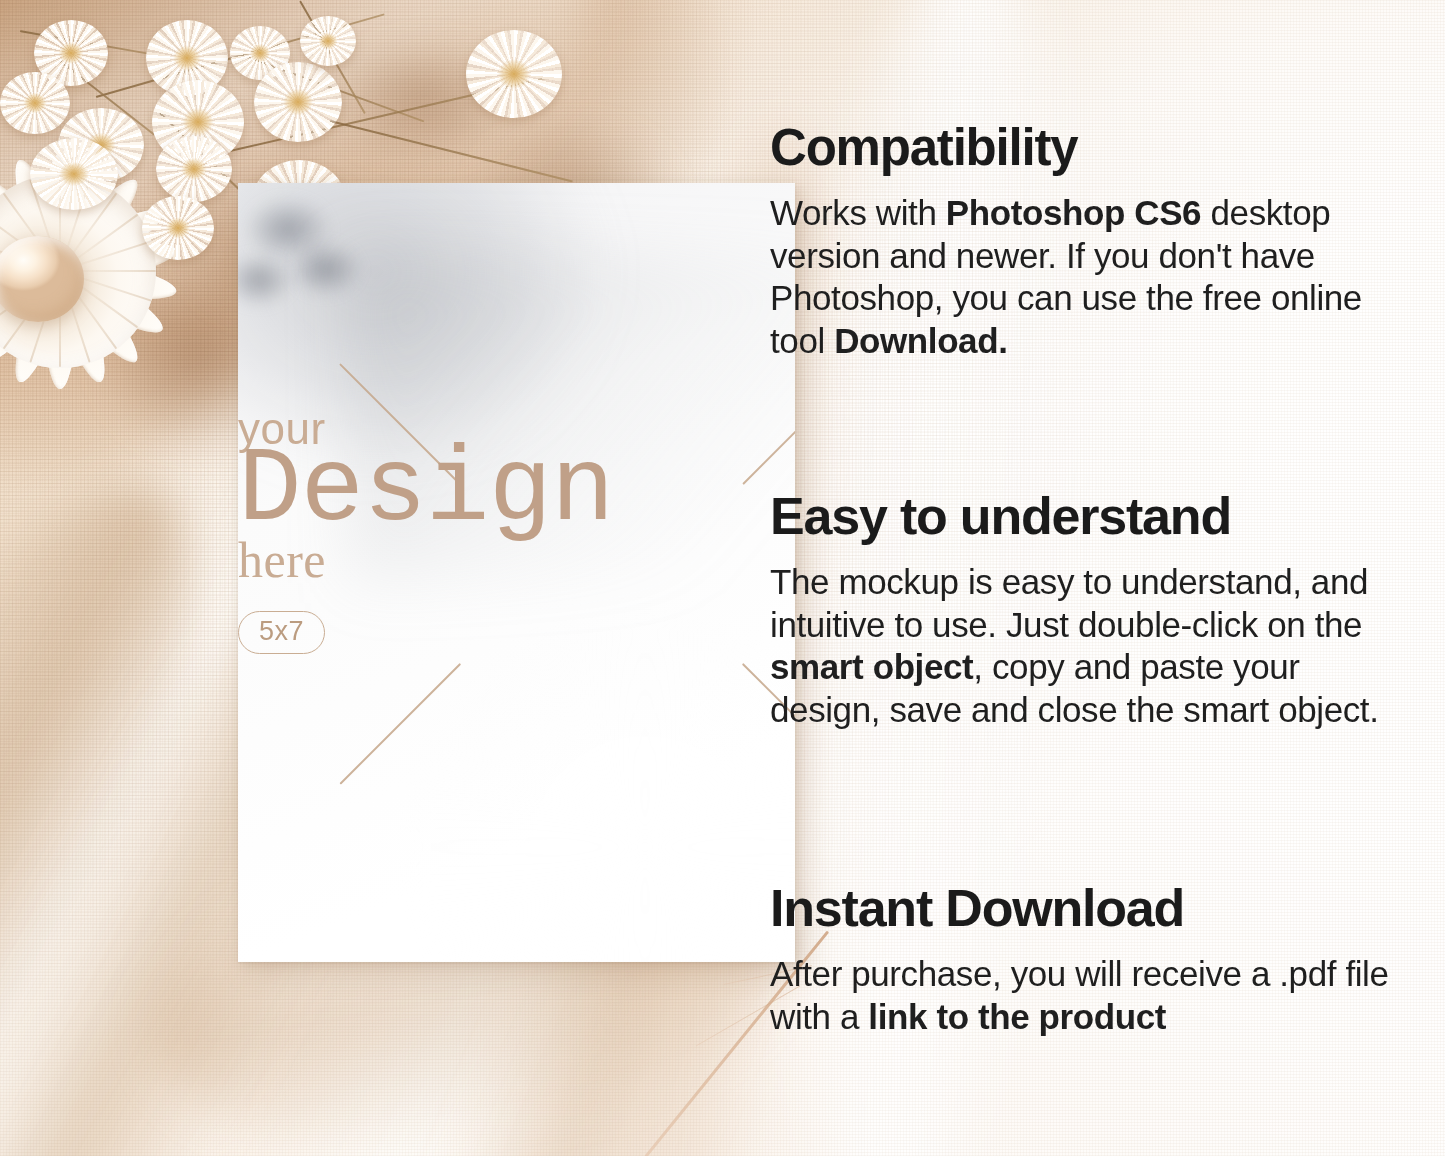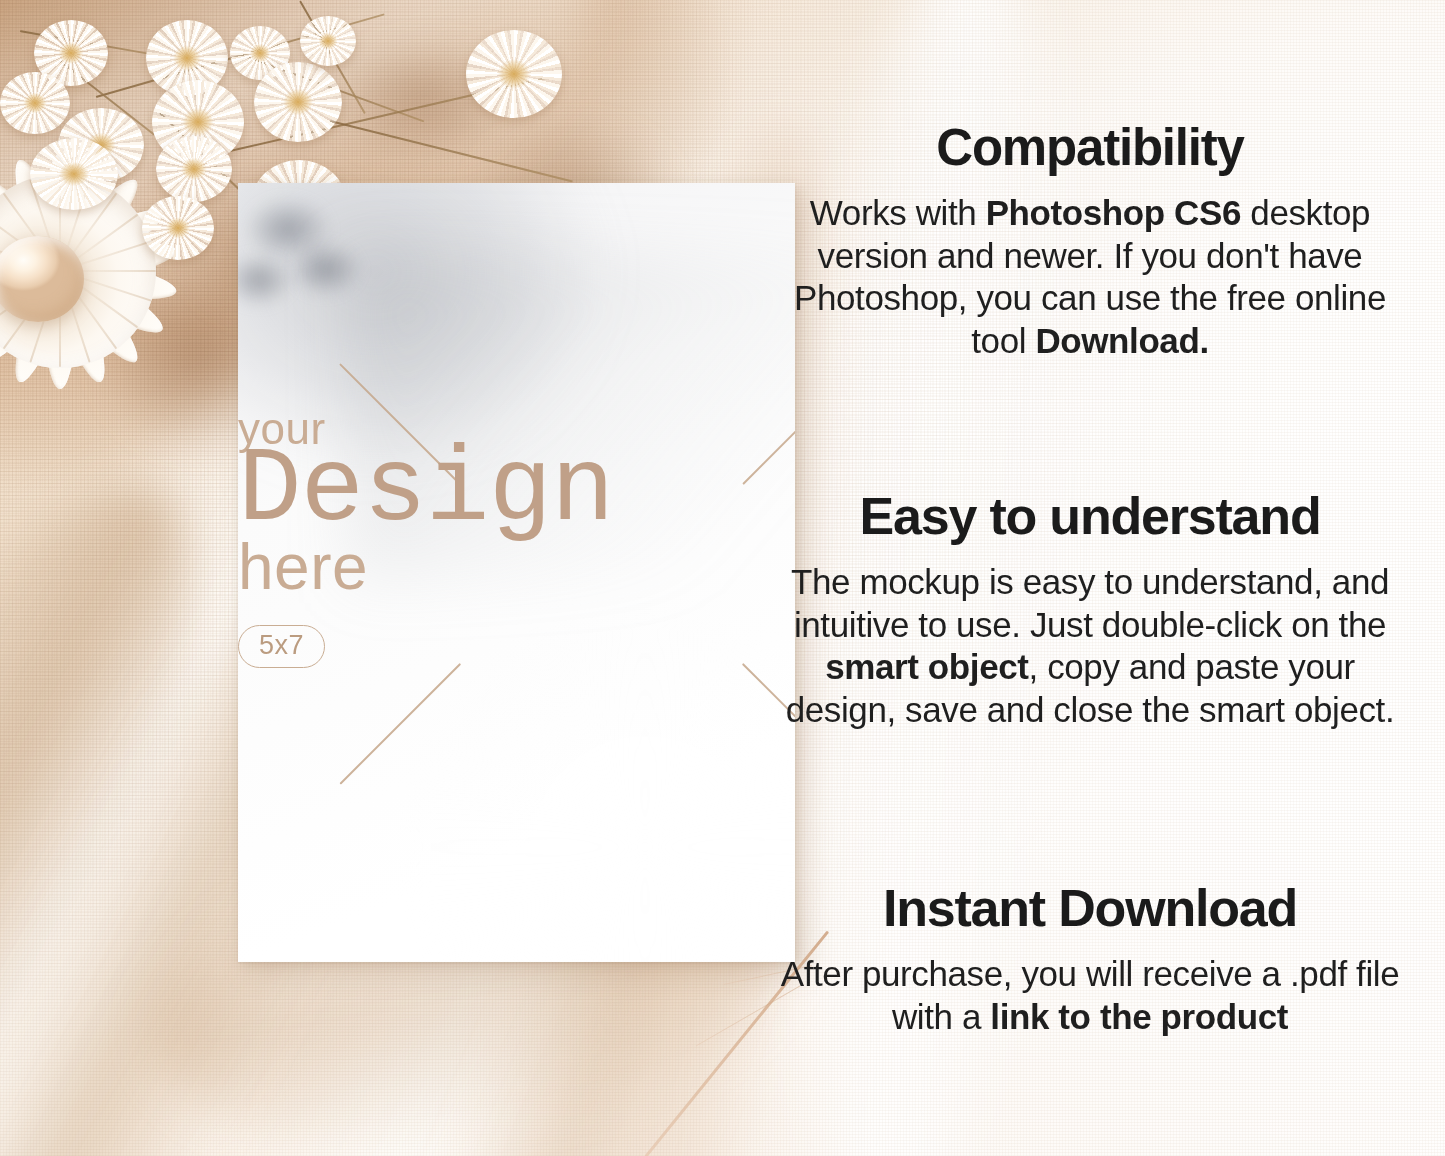--- a/index.html
+++ b/index.html
@@ -154,40 +154,40 @@
     font-family:"Liberation Sans",sans-serif;
     font-size:44px;font-weight:300;letter-spacing:.5px;line-height:1;
     color:#c9ac94;
   }
   .d-design{
     font-family:Liberation Mono, monospace;
     font-size:106px;font-weight:400;line-height:.96;letter-spacing:-1px;
     color:#c0a088;margin-top:-10px;
   }
   .d-here{
-    font-family:Liberation Sans, sans-serif;
-    font-size:64px;font-weight:300;letter-spacing:.5px;line-height:1;
+    font-family:Liberation Serif, serif;
+    font-size:50px;font-weight:300;letter-spacing:.5px;line-height:1;
     color:#c9ac94;margin-top:-8px;
   }
   .size-badge{
     display:inline-block;margin-top:26px;
     border:1.6px solid #c9ad93;border-radius:22px;
     padding:4px 20px 6px;
     font-family:"Liberation Sans",sans-serif;
     font-size:27px;font-weight:400;letter-spacing:.5px;color:#bb9c80;
   }
 
   
   .branch{position:absolute;transform-origin:0 50%;border-radius:2px;
           background:linear-gradient(90deg,rgba(205,161,126,.85),rgba(226,190,162,.55));}
 
   
   .copy{
     position:absolute;left:770px;top:0;width:640px;height:1156px;
-    color:#1d1d1d;text-align:center;
+    color:#1d1d1d;
   }
   .sec{position:absolute;left:0;width:640px;}
   .sec h2{
     margin:0 0 18px;
     font-family:"Liberation Sans",sans-serif;
     font-weight:700;font-size:51px;line-height:1.02;letter-spacing:-1.2px;
     color:#1b1b1b;
   }
   .sec p{
     margin:0;

